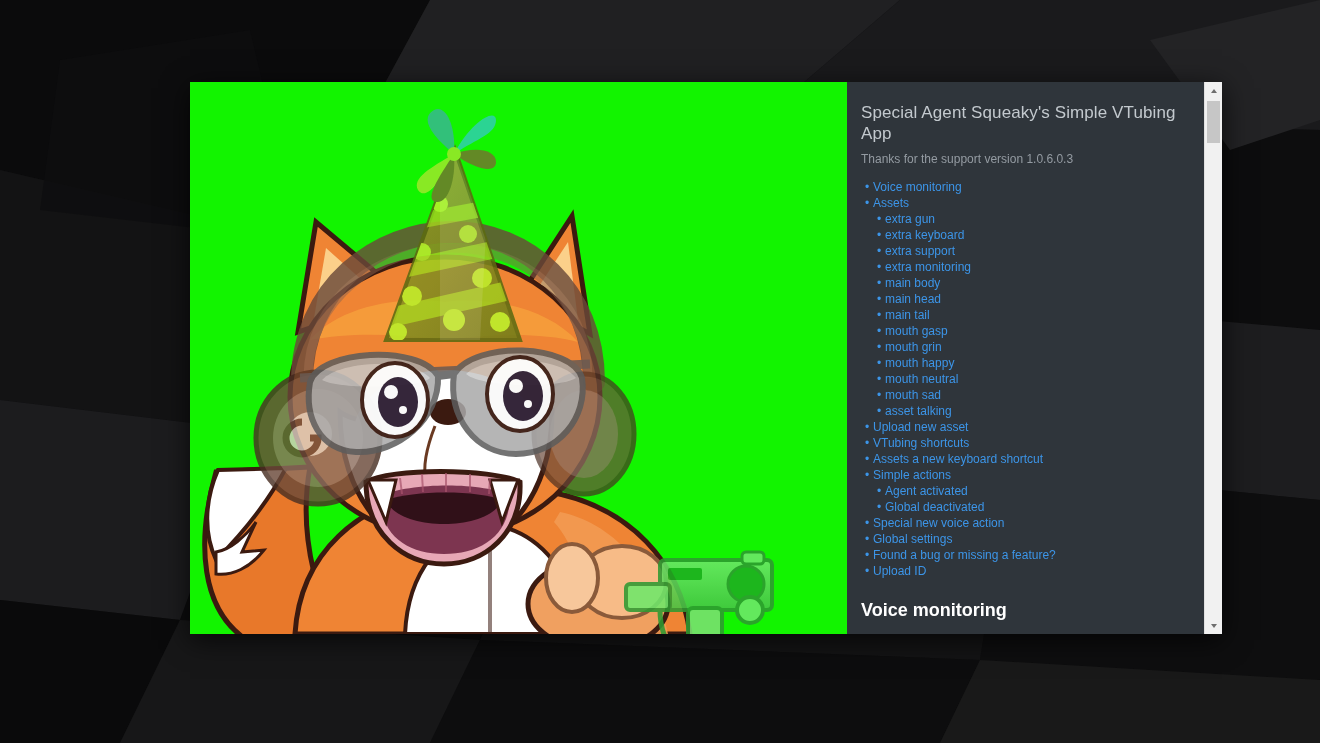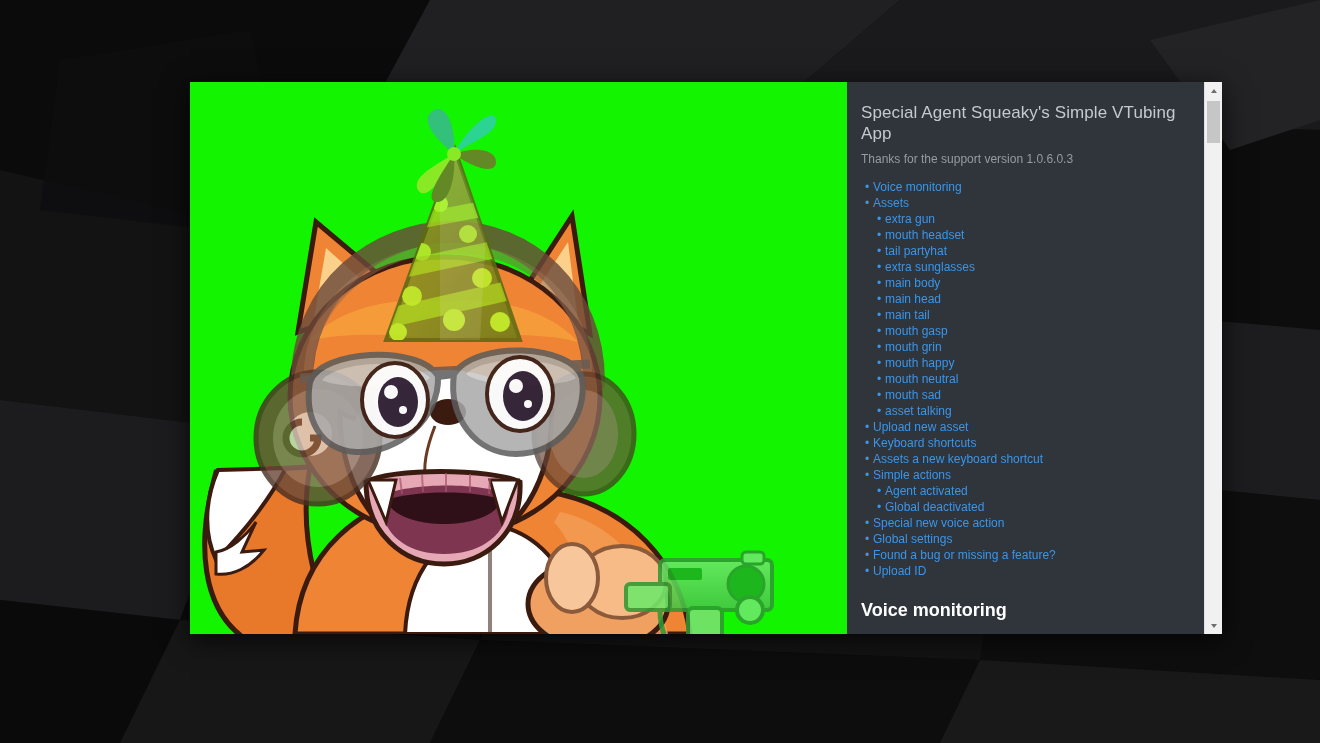--- a/index.html
+++ b/index.html
@@ -316,34 +316,34 @@
   <div id="control-panel">
     <div id="panel-scroll">
 
       <h1 class="app-title">Special Agent Squeaky's Simple VTubing App</h1>
       <p class="app-version">Thanks for the support version 1.0.6.0.3</p>
 
       <nav class="toc" id="toc-list">
           <a class="toc-item lvl0"><span class="bullet">•</span><span>Voice monitoring</span></a>
           <a class="toc-item lvl0"><span class="bullet">•</span><span>Assets</span></a>
           <a class="toc-item lvl1"><span class="bullet">•</span><span>extra gun</span></a>
-          <a class="toc-item lvl1"><span class="bullet">•</span><span>mouth headset</span></a>
-          <a class="toc-item lvl1"><span class="bullet">•</span><span>tail partyhat</span></a>
-          <a class="toc-item lvl1"><span class="bullet">•</span><span>extra sunglasses</span></a>
+          <a class="toc-item lvl1"><span class="bullet">•</span><span>extra keyboard</span></a>
+          <a class="toc-item lvl1"><span class="bullet">•</span><span>extra support</span></a>
+          <a class="toc-item lvl1"><span class="bullet">•</span><span>extra monitoring</span></a>
           <a class="toc-item lvl1"><span class="bullet">•</span><span>main body</span></a>
           <a class="toc-item lvl1"><span class="bullet">•</span><span>main head</span></a>
           <a class="toc-item lvl1"><span class="bullet">•</span><span>main tail</span></a>
           <a class="toc-item lvl1"><span class="bullet">•</span><span>mouth gasp</span></a>
           <a class="toc-item lvl1"><span class="bullet">•</span><span>mouth grin</span></a>
           <a class="toc-item lvl1"><span class="bullet">•</span><span>mouth happy</span></a>
           <a class="toc-item lvl1"><span class="bullet">•</span><span>mouth neutral</span></a>
           <a class="toc-item lvl1"><span class="bullet">•</span><span>mouth sad</span></a>
           <a class="toc-item lvl1"><span class="bullet">•</span><span>asset talking</span></a>
           <a class="toc-item lvl0"><span class="bullet">•</span><span>Upload new asset</span></a>
-          <a class="toc-item lvl0"><span class="bullet">•</span><span>Keyboard shortcuts</span></a>
+          <a class="toc-item lvl0"><span class="bullet">•</span><span>VTubing shortcuts</span></a>
           <a class="toc-item lvl0"><span class="bullet">•</span><span>Assets a new keyboard shortcut</span></a>
           <a class="toc-item lvl0"><span class="bullet">•</span><span>Simple actions</span></a>
           <a class="toc-item lvl1"><span class="bullet">•</span><span>Agent activated</span></a>
           <a class="toc-item lvl1"><span class="bullet">•</span><span>Global deactivated</span></a>
           <a class="toc-item lvl0"><span class="bullet">•</span><span>Special new voice action</span></a>
           <a class="toc-item lvl0"><span class="bullet">•</span><span>Global settings</span></a>
           <a class="toc-item lvl0"><span class="bullet">•</span><span>Found a bug or missing a feature?</span></a>
           <a class="toc-item lvl0"><span class="bullet">•</span><span>Upload ID</span></a>
         </nav>
 

